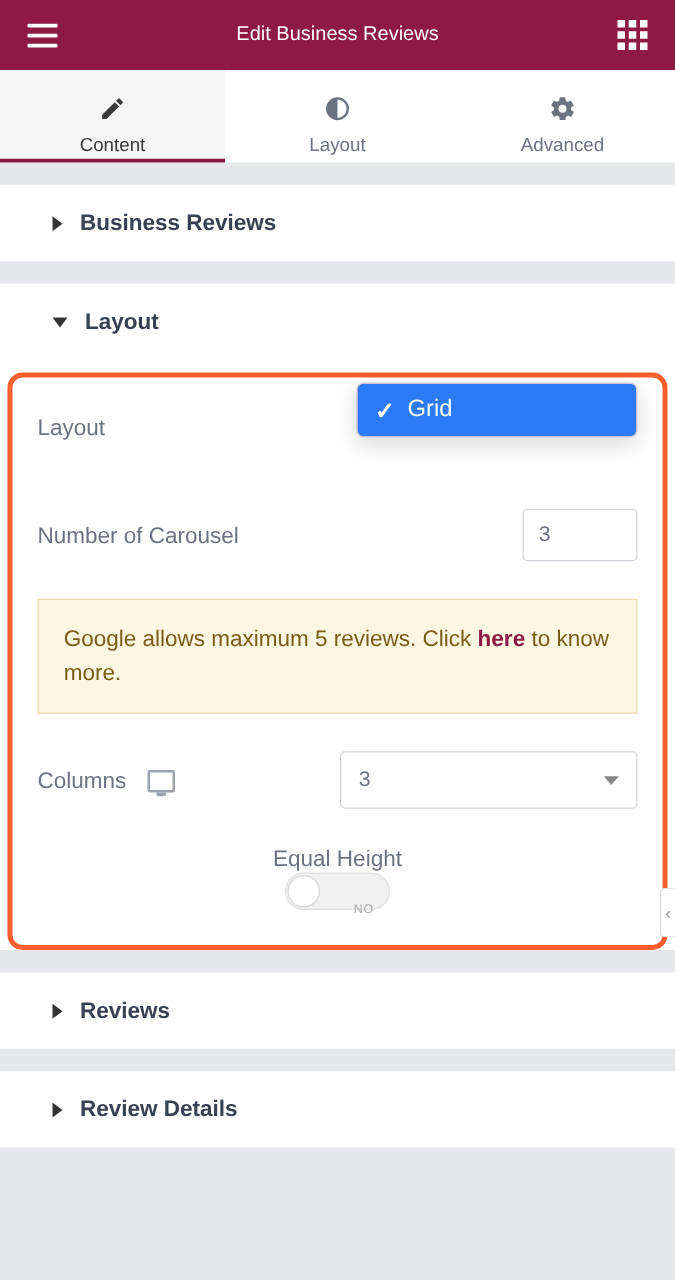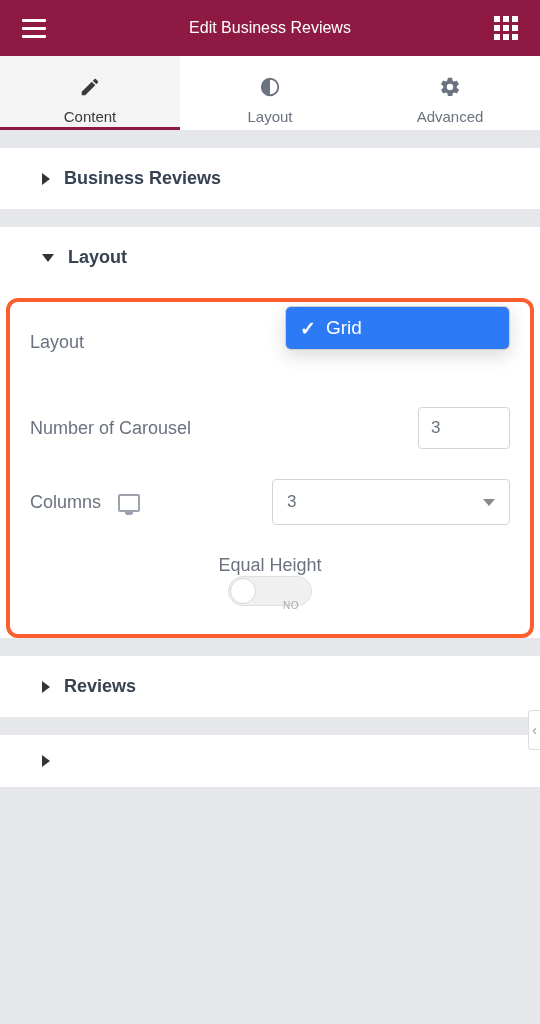--- a/index.html
+++ b/index.html
@@ -154,20 +154,23 @@
         </div>
       </div>
 
       <div class="row" style="margin-top:54px;">
         <span class="label">Number of Carousel</span>
         <div class="num-input">
           <span>3</span>
         </div>
       </div>
 
+      <div class="notice">
+        <span>Google allows maximum 5 reviews. Click </span><span class="link">here</span><span> to know more.</span>
+      </div>
 
       <div class="row">
         <span class="label">
           <span>Columns</span>
           <span class="resp-icon"></span>
         </span>
         <div class="select">
           <span>3</span>
           <span class="tri"></span>
         </div>
@@ -187,19 +190,20 @@
   <div class="section">
     <div class="section-head">
       <span class="chevron right"></span>
       <span>Reviews</span>
     </div>
   </div>
 
   <div class="section">
     <div class="section-head">
       <span class="chevron right"></span>
+      <span>Review Details</span>
     </div>
   </div>
 
 
   <div class="side-handle">‹</div>
 
 </div>
 
 </body></html>

